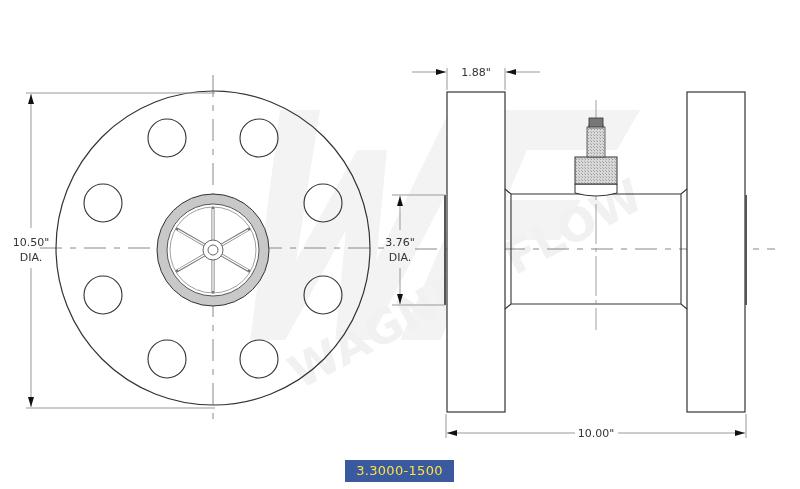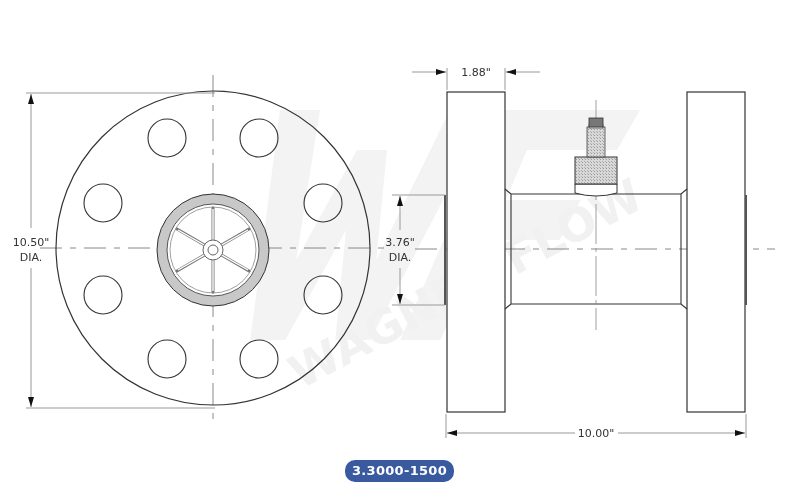--- a/index.html
+++ b/index.html
@@ -2,22 +2,22 @@
 <html><head>
 <meta charset="utf-8">
 <style>
   html, body { margin: 0; padding: 0; background: #ffffff; }
   body { width: 800px; height: 489px; position: relative; overflow: hidden; font-family: "DejaVu Sans", sans-serif; }
   #drawing { position: absolute; left: 0; top: 0; width: 800px; height: 489px; }
   .dim-text { font-family: "DejaVu Sans", sans-serif; font-size: 11px; fill: #333333; }
   .watermark { font-family: "DejaVu Sans", sans-serif; font-weight: bold; fill: #f1f1f1; }
   #part-badge {
     position: absolute; left: 345px; top: 460px; width: 109px; height: 22px;
-    background: #3a5aa0; border-radius: 10px; color: #ffffff;
-    font-family: "DejaVu Sans", sans-serif; font-weight: bold; font-size: 13px;
+    background: #3a5aa0; border-radius: 0; color: #fde047;
+    font-family: "DejaVu Sans", sans-serif; font-weight: normal; font-size: 13px;
     line-height: 22px; text-align: center; letter-spacing: 0.3px;
   }
 </style>
 </head>
 <body>
 
 <svg id="drawing" viewBox="0 0 800 489" xmlns="http://www.w3.org/2000/svg">
   <defs>
     <pattern id="knurl" width="3" height="3" patternUnits="userSpaceOnUse">
       <rect width="3" height="3" fill="#d8d8d8"></rect>

